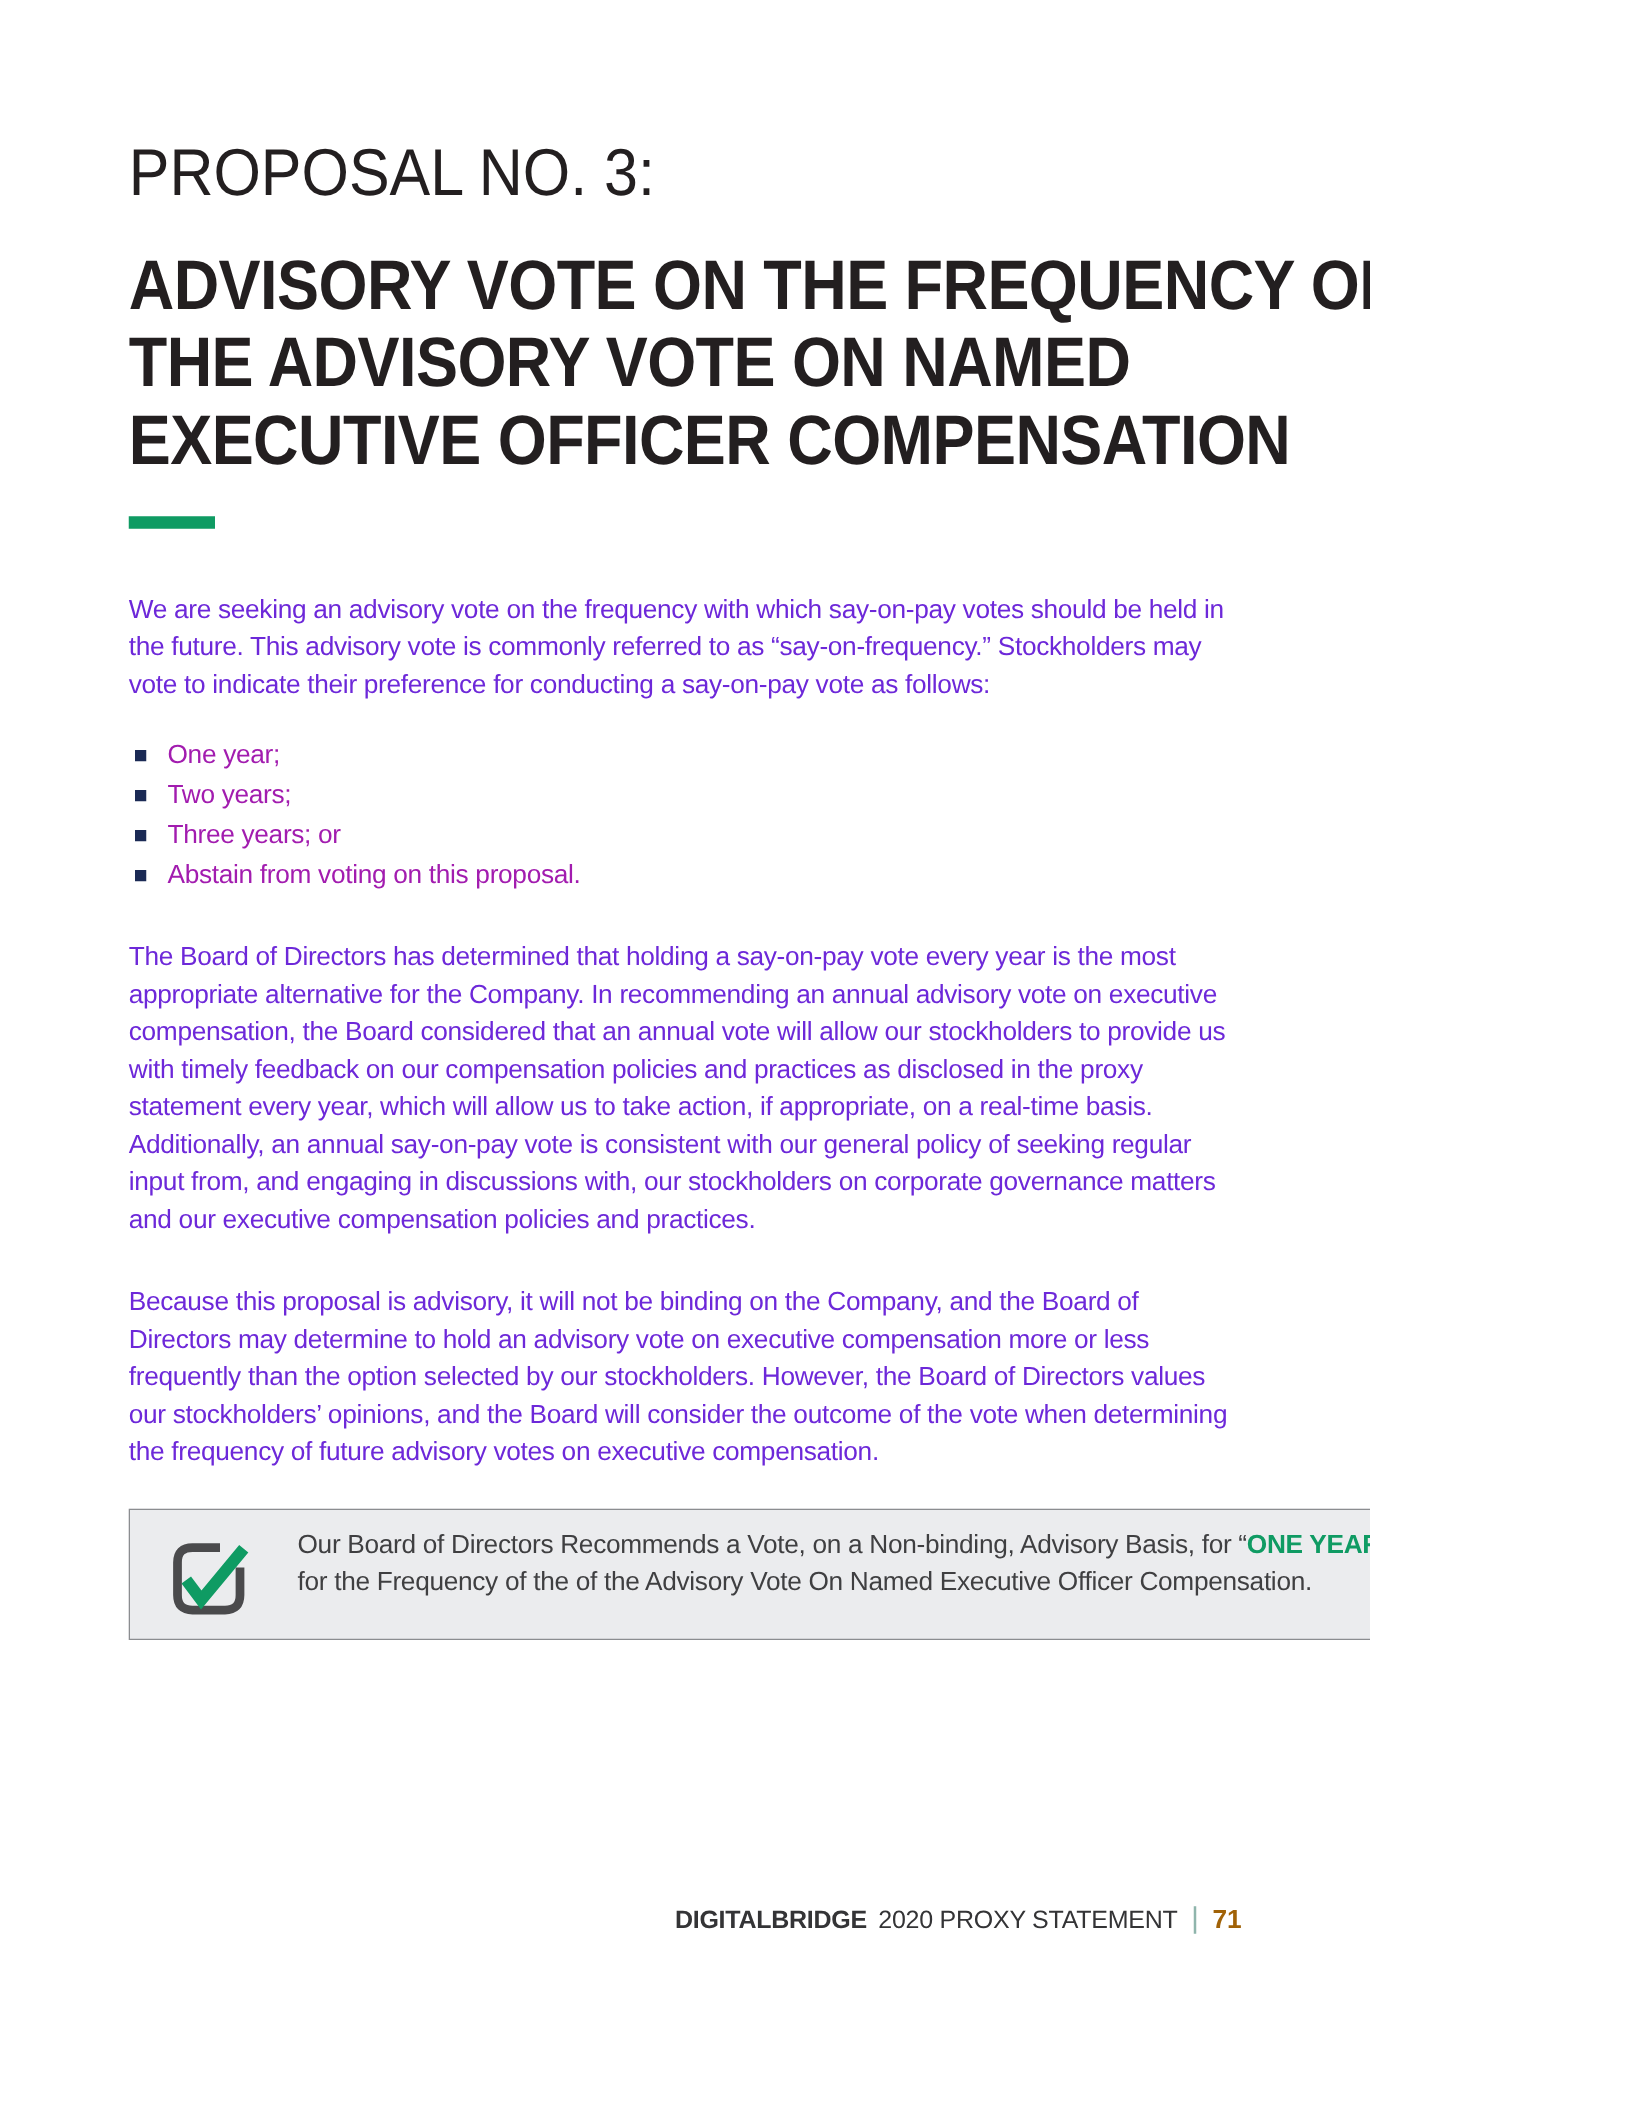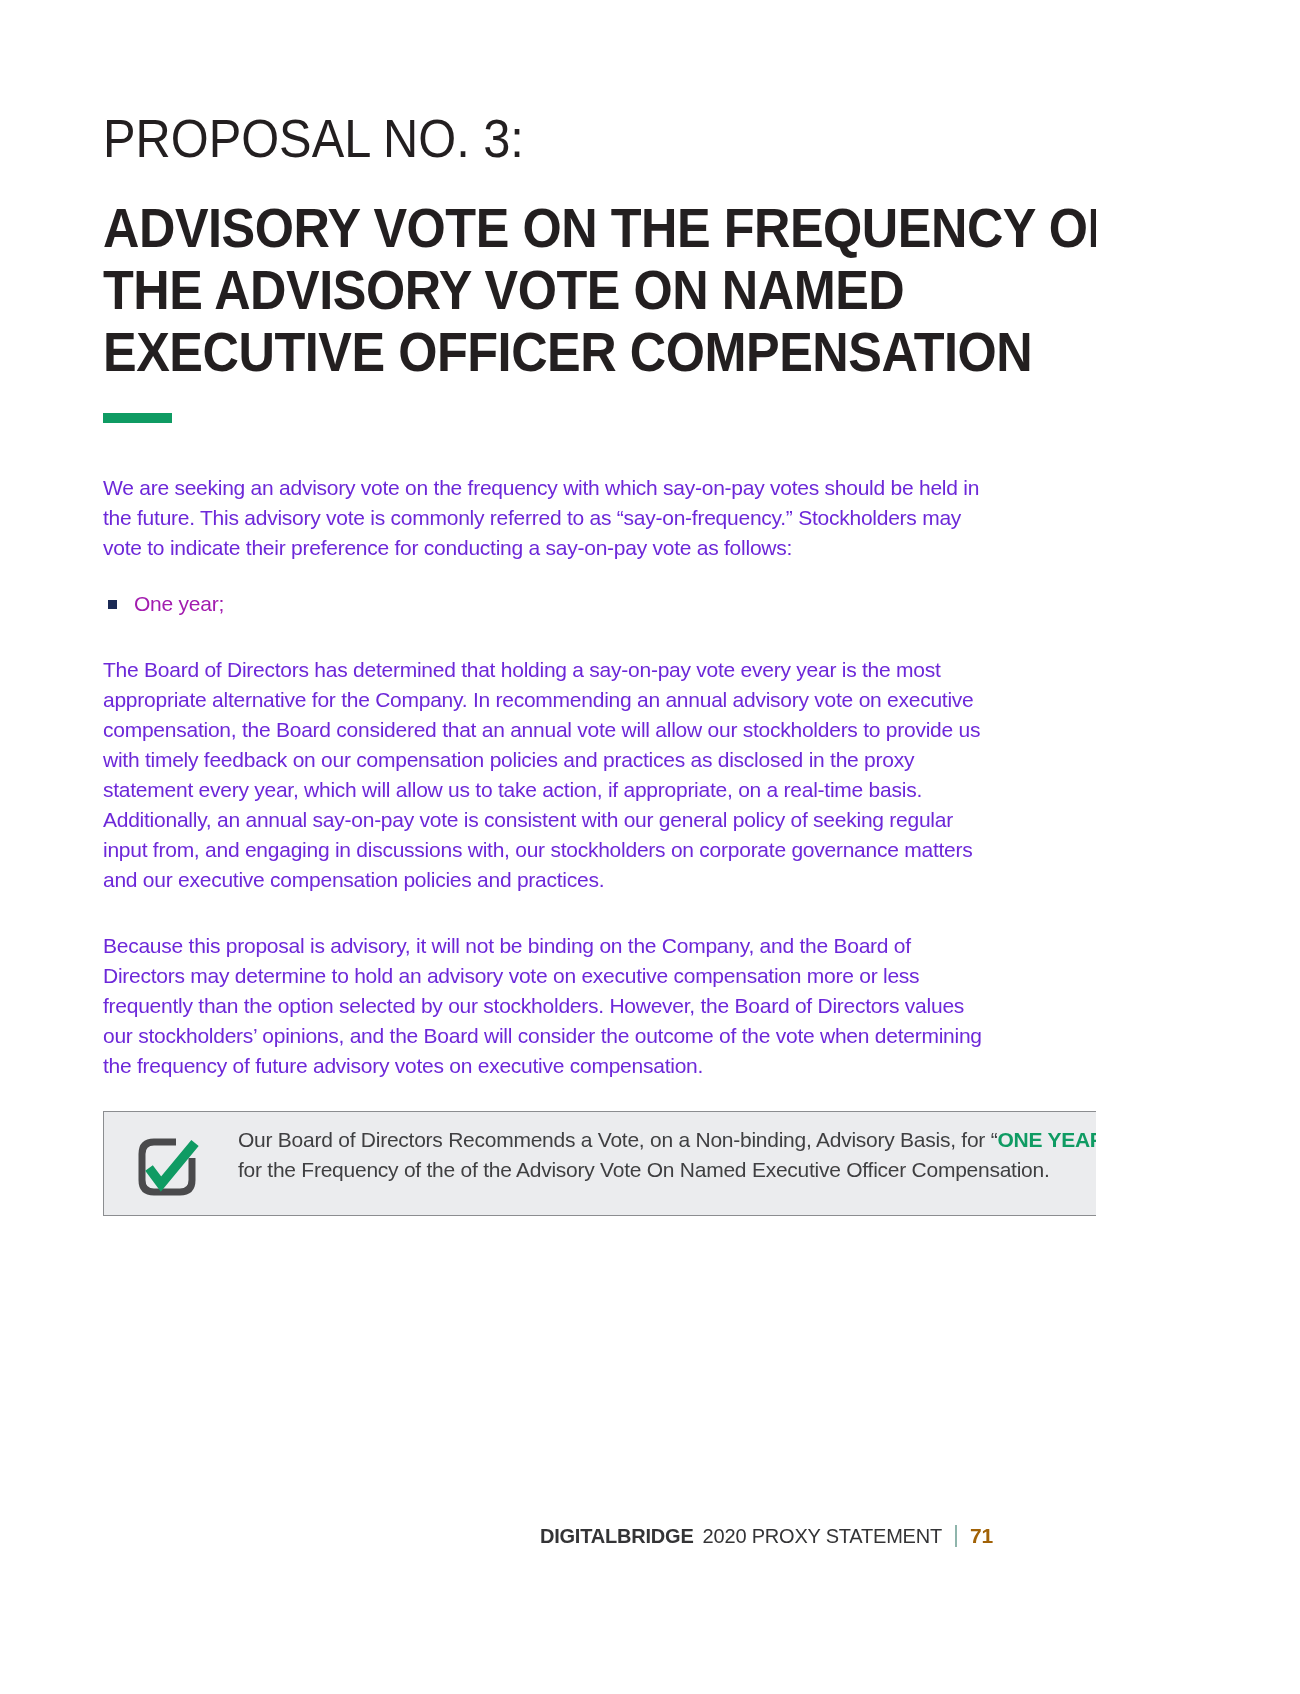--- a/index.html
+++ b/index.html
@@ -72,20 +72,32 @@
 
   <div class="green-bar" style="background:#0f9b63;"></div>
 
   <p class="body intro">We are seeking an advisory vote on the frequency with which say-on-pay votes should be held in the future. This advisory vote is commonly referred to as “say-on-frequency.” Stockholders may vote to indicate their preference for conducting a say-on-pay vote as follows:</p>
 
   <ul class="bullets">
     <li class="bullet-item">
       <span class="sq" style="background:#1b2a55;"></span>
       <span class="bullet-text">One year;</span>
     </li>
+    <li class="bullet-item">
+      <span class="sq" style="background:#1b2a55;"></span>
+      <span class="bullet-text">Two years;</span>
+    </li>
+    <li class="bullet-item">
+      <span class="sq" style="background:#1b2a55;"></span>
+      <span class="bullet-text">Three years; or</span>
+    </li>
+    <li class="bullet-item">
+      <span class="sq" style="background:#1b2a55;"></span>
+      <span class="bullet-text">Abstain from voting on this proposal.</span>
+    </li>
   </ul>
 
   <p class="body para">The Board of Directors has determined that holding a say-on-pay vote every year is the most appropriate alternative for the Company. In recommending an annual advisory vote on executive compensation, the Board considered that an annual vote will allow our stockholders to provide us with timely feedback on our compensation policies and practices as disclosed in the proxy statement every year, which will allow us to take action, if appropriate, on a real-time basis. Additionally, an annual say-on-pay vote is consistent with our general policy of seeking regular input from, and engaging in discussions with, our stockholders on corporate governance matters and our executive compensation policies and practices.</p>
 
   <p class="body para">Because this proposal is advisory, it will not be binding on the Company, and the Board of Directors may determine to hold an advisory vote on executive compensation more or less frequently than the option selected by our stockholders. However, the Board of Directors values our stockholders’ opinions, and the Board will consider the outcome of the vote when determining the frequency of future advisory votes on executive compensation.</p>
 
   <div class="rec-box">
     <span class="rec-icon">
       <svg width="66" height="66" viewBox="0 0 66 66" aria-hidden="true">
         <path d="M 42,8 L 20,8 Q 8,8 8,20 L 8,46 Q 8,58 20,58 L 46,58 Q 58,58 58,46 L 58,24" fill="none" stroke="#4a4a4c" stroke-width="7" stroke-linecap="butt"></path>

